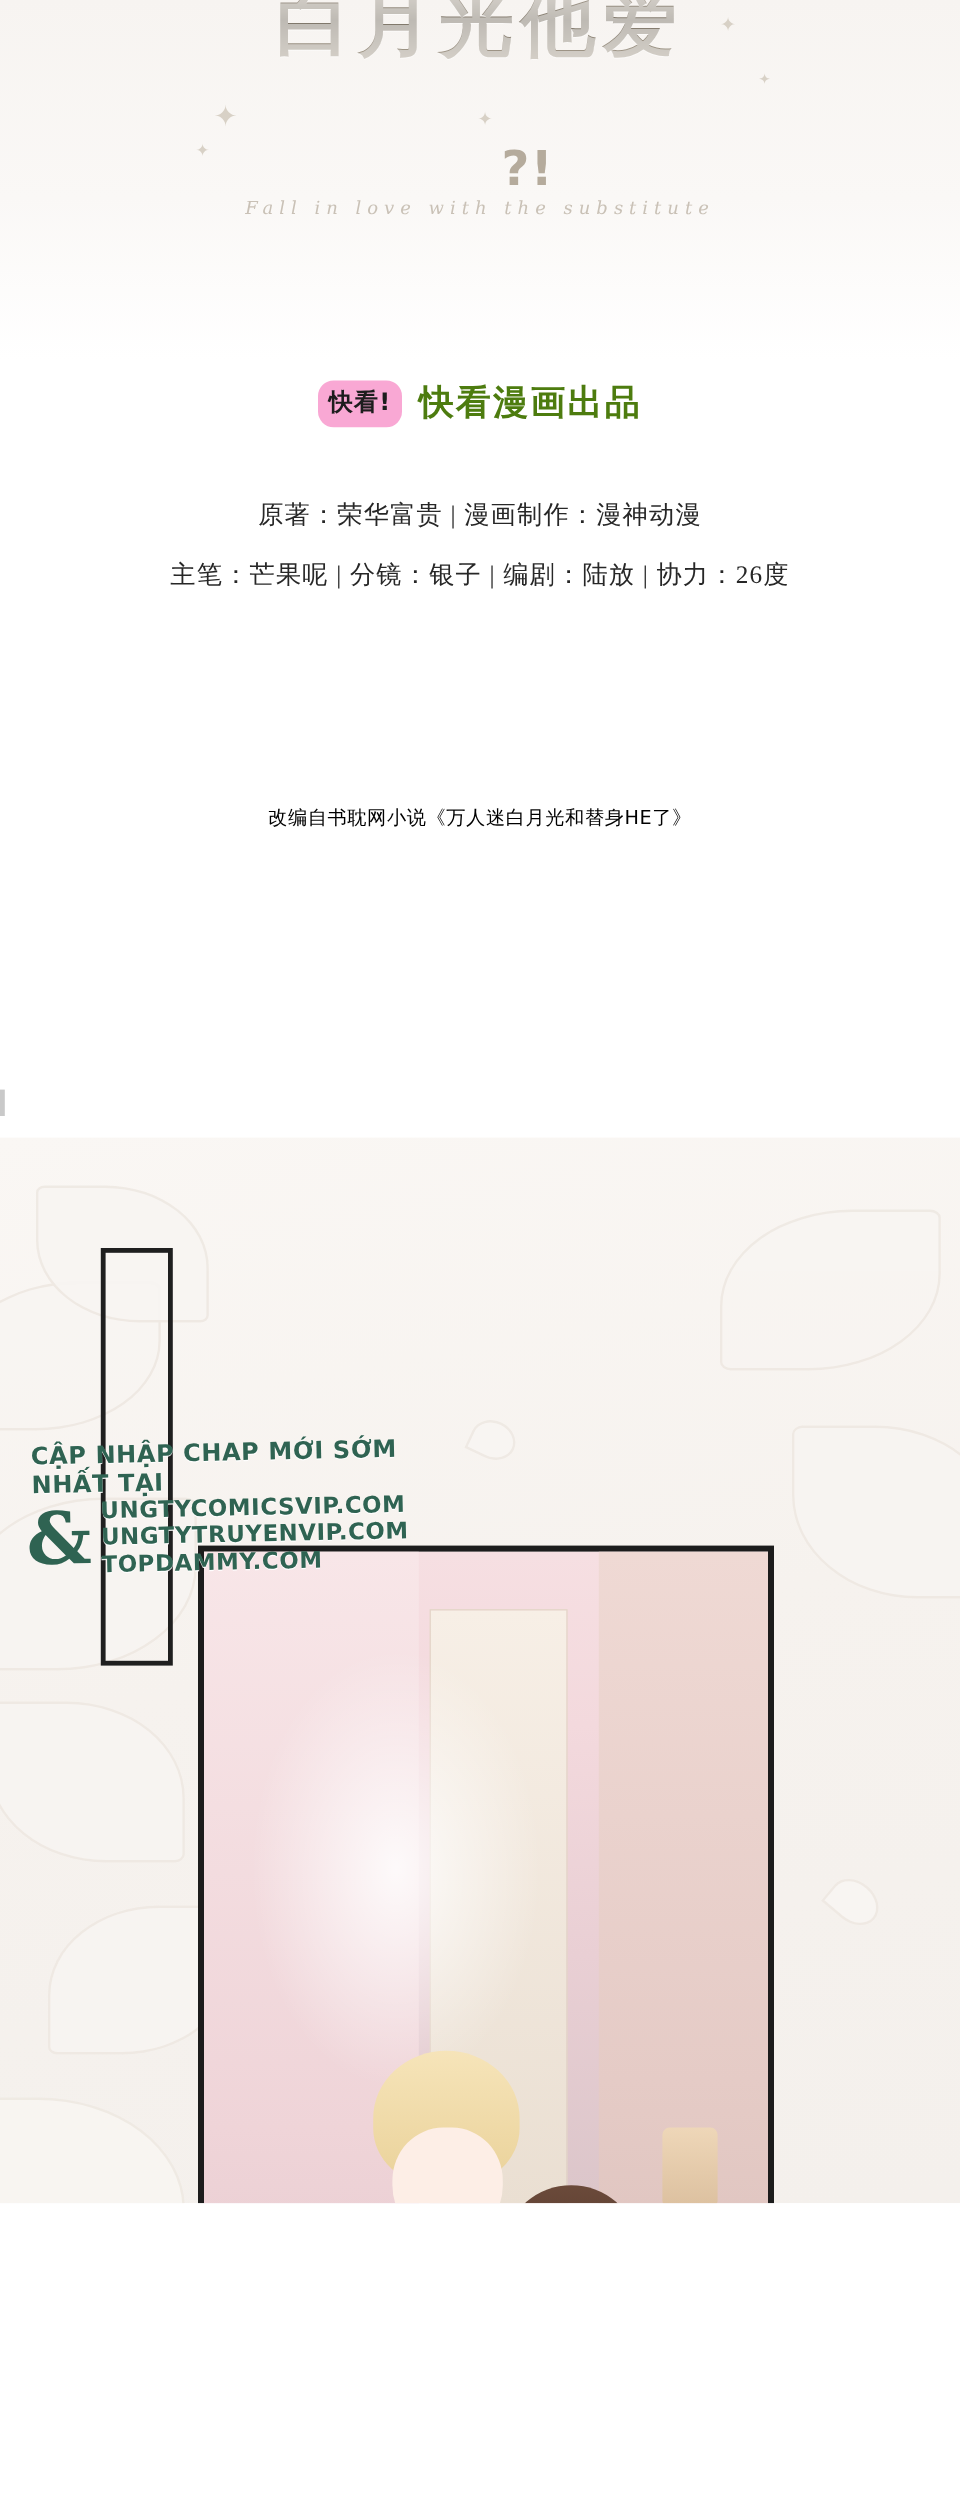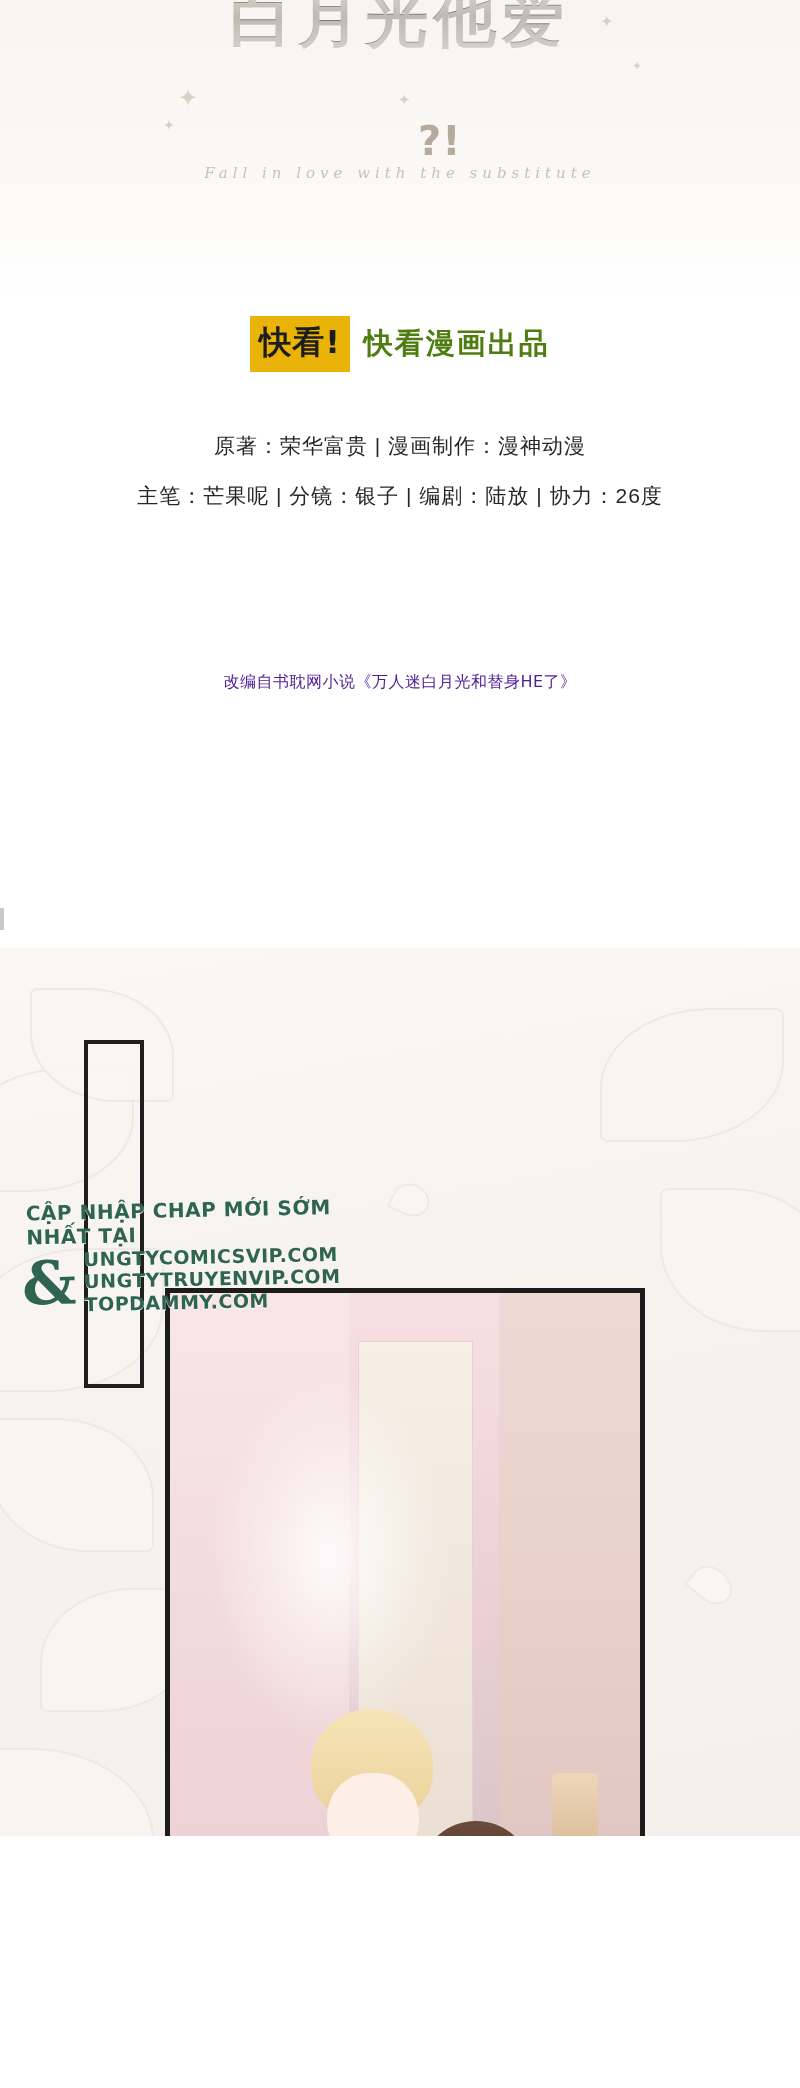--- a/index.html
+++ b/index.html
@@ -100,55 +100,55 @@
     display: flex;
     align-items: center;
     justify-content: center;
     gap: 14px;
     margin-bottom: 58px;
   }
   .brand-badge {
     display: inline-flex;
     align-items: center;
     justify-content: center;
-    background: #eab308;
+    background: #f9a8d4;
     color: #1d1d1d;
     font-family: "DejaVu Sans", sans-serif;
     font-weight: bold;
-    font-size: 32px;
+    font-size: 20px;
     letter-spacing: 1px;
     padding: 5px 9px 7px 9px;
-    border-radius: 0;
+    border-radius: 13px;
   }
   .brand-name {
     font-family: "DejaVu Sans", sans-serif;
     font-size: 29px;
     font-weight: bold;
     color: #4d7c0f;
     letter-spacing: 2px;
   }
   .credit-line {
-    font-family: Liberation Sans, sans-serif;
+    font-family: Liberation Serif, serif;
     font-size: 21px;
     color: #272727;
     letter-spacing: 1px;
     margin: 0 0 18px 0;
     line-height: 1.5;
   }
   .credit-line:last-child { margin-bottom: 0; }
 
   .adapt-note {
     position: absolute;
     left: 0;
     top: 672px;
     width: 800px;
     text-align: center;
     font-family: "DejaVu Sans", sans-serif;
     font-size: 16px;
-    color: #4c1d95;
+    color: #000000;
     letter-spacing: 0.5px;
   }
 
   
   .edge-tick {
     position: absolute;
     left: 0;
     top: 908px;
     width: 4px;
     height: 22px;

